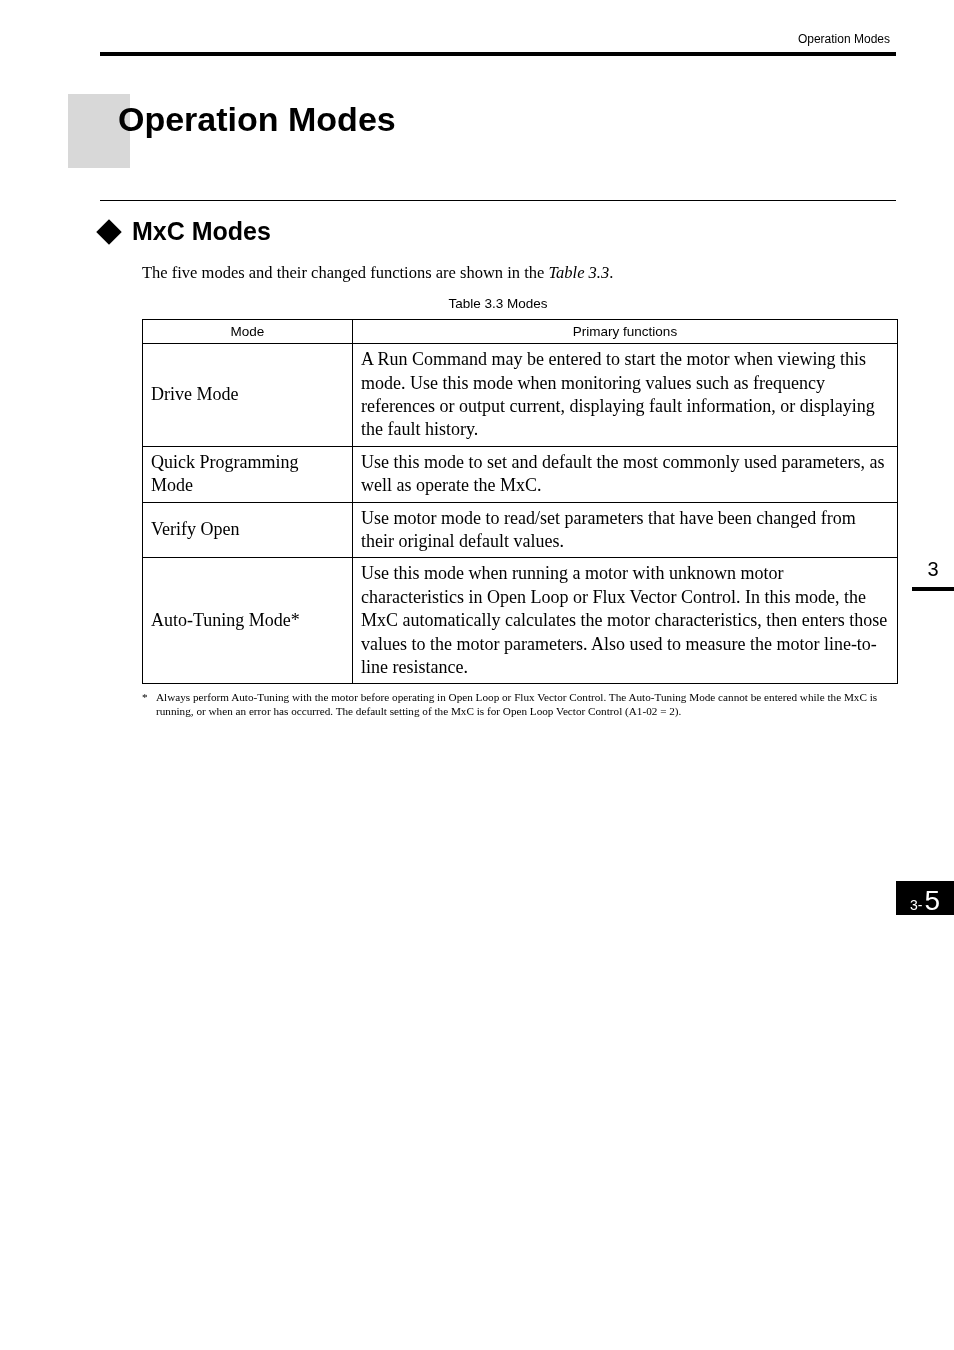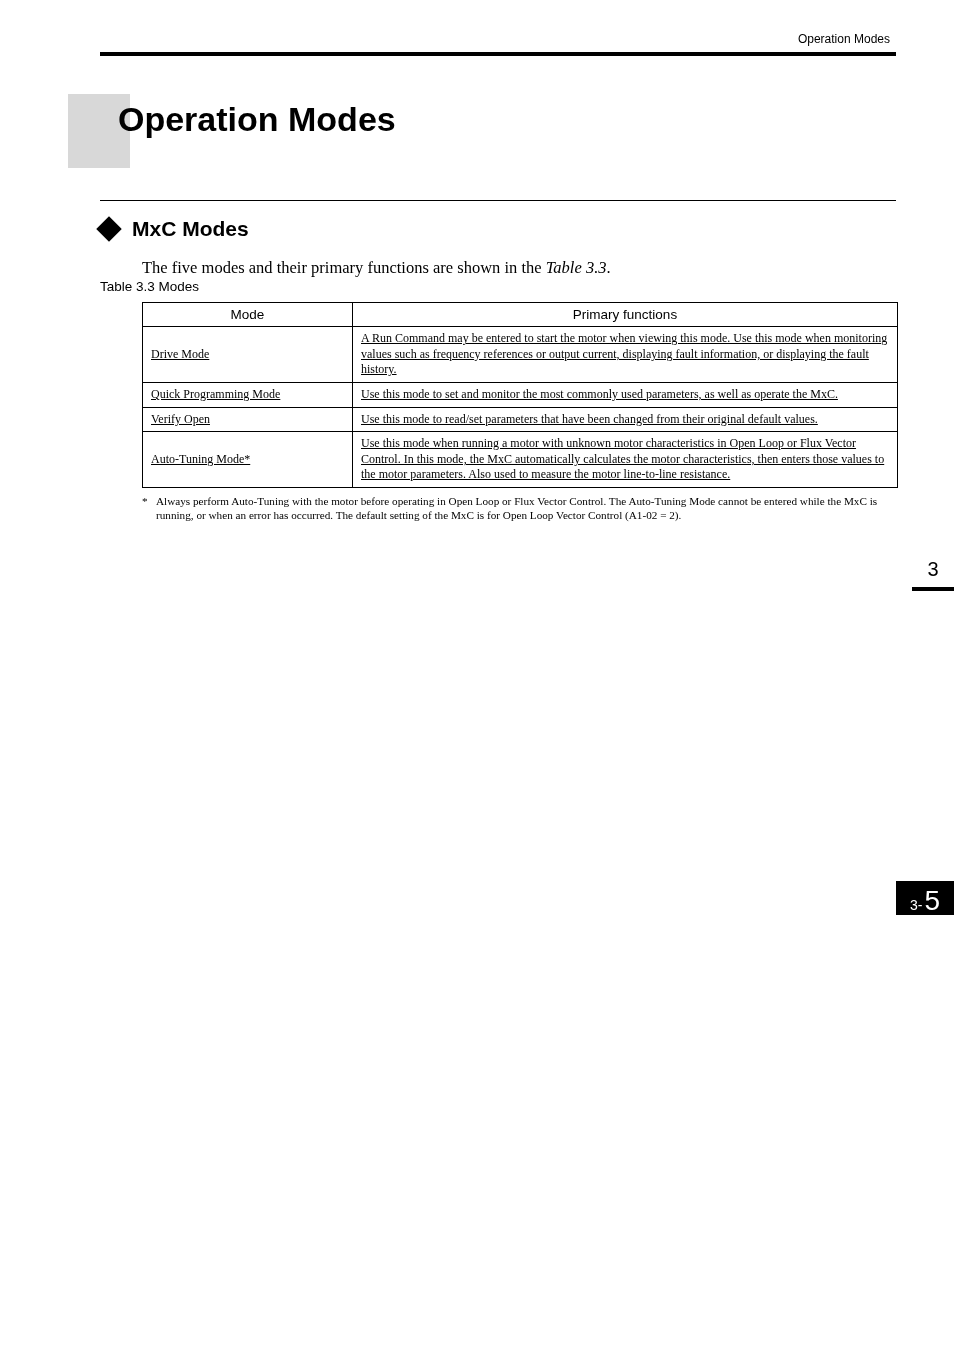--- a/index.html
+++ b/index.html
@@ -12,27 +12,27 @@
   .side-tab .num { font-family: Arial, Helvetica, sans-serif; font-size: 20px; font-weight: 400; text-align: center; margin-bottom: 6px; }
   .side-tab .bar { height: 4px; background: #000; width: 42px; }
   .h1-block { margin-top: 56px; display: flex; align-items: stretch; }
   .h1-grey { position: relative; width: 62px; min-height: 62px; background: #d8d8d8; margin-left: -32px; }
   .h1-grey::before { content: ""; position: absolute; bottom: -12px; left: 0; width: 62px; height: 12px; background: #d8d8d8; }
   .h1-text { font-family: Arial, Helvetica, sans-serif; font-size: 34px; font-weight: 700; margin-left: -12px; align-self: flex-start; padding-top: 6px; position: relative; z-index: 2; }
   .intro { margin: 18px 0 0 92px; font-size: 16.5px; line-height: 1.35; }
   .rule { margin-top: 44px; height: 1px; background: #000; }
   .h2-row { display: flex; align-items: center; margin-top: 16px; }
   .diamond { width: 18px; height: 18px; background: #000; transform: rotate(45deg); margin-right: 14px; flex: none; }
-  .h2-text { font-family: Arial, Helvetica, sans-serif; font-size: 21px; font-weight: 700; }
+  .h2-text { font-family: Arial, Helvetica, sans-serif; font-size: 25px; font-weight: 700; }
   .body-p { margin: 16px 0 0 42px; font-size: 16.5px; line-height: 1.35; }
-  .table-caption { font-family: Arial, Helvetica, sans-serif; font-size: 13.5px; margin-top: 0; }
+  .table-caption { text-align: center; font-family: Arial, Helvetica, sans-serif; font-size: 13.5px; margin-top: 12px; }
   table.modes { margin: 8px 0 0 42px; border-collapse: collapse; width: 756px; }
   table.modes th, table.modes td { border: 1px solid #000; padding: 4px 8px; vertical-align: middle; margin-left: 28px; }
   table.modes th { font-family: Arial, Helvetica, sans-serif; font-size: 13.5px; font-weight: 400; text-align: center; background: #fff; }
-  table.modes td { font-family: "Times New Roman", Times, serif; font-size: 12px; line-height: 1.3; text-decoration: underline; }
+  table.modes td { font-family: "Times New Roman", Times, serif; font-size: 18px; line-height: 1.3; }
   .col-mode { width: 210px; }
   .footnote { margin: 6px 0 0 42px; font-size: 11.2px; line-height: 1.25; display: flex; }
   .footnote .ast { width: 14px; flex: none; }
   .footnote .ft { flex: 1; }
   .page-footer { position: absolute; bottom: 32px; right: 0; height: 34px; background: #000; color: #fff; display: flex; align-items: baseline; padding: 4px 14px 0 14px; font-family: Arial, Helvetica, sans-serif; }
   .page-footer .pref { font-size: 14px; }
   .page-footer .pnum { font-size: 28px; font-weight: 400; margin-left: 2px; }
 </style>
 </head>
 <body>
@@ -57,21 +57,21 @@
 
   <div class="rule"></div>
 
   <div class="h2-row">
     <span class="diamond"></span>
     <h2 class="h2-text">MxC Modes</h2>
   </div>
 
 
   <p class="body-p">
-    <span>The five modes and their primary functions are shown in the </span><i>Table 3.3</i><span>.</span>
+    <span>The five modes and their changed functions are shown in the </span><i>Table 3.3</i><span>.</span>
   </p>
 
   <div class="table-caption">Table 3.3  Modes</div>
 
   <table class="modes">
     <colgroup>
         <col class="col-mode">
         <col>
       </colgroup>
     <thead>
@@ -80,25 +80,25 @@
         <th>Primary functions</th>
       </tr>
     </thead>
     <tbody>
       <tr>
         <td>Drive Mode</td>
         <td>A Run Command may be entered to start the motor when viewing this mode. Use this mode when monitoring values such as frequency references or output current, displaying fault information, or displaying the fault history.</td>
       </tr>
       <tr>
         <td>Quick Programming Mode</td>
-        <td>Use this mode to set and monitor the most commonly used parameters, as well as operate the MxC.</td>
+        <td>Use this mode to set and default the most commonly used parameters, as well as operate the MxC.</td>
       </tr>
       <tr>
         <td>Verify Open</td>
-        <td>Use this mode to read/set parameters that have been changed from their original default values.</td>
+        <td>Use motor mode to read/set parameters that have been changed from their original default values.</td>
       </tr>
       <tr>
         <td>Auto-Tuning Mode*</td>
         <td>Use this mode when running a motor with unknown motor characteristics in Open Loop or Flux Vector Control. In this mode, the MxC automatically calculates the motor characteristics, then enters those values to the motor parameters. Also used to measure the motor line-to-line resistance.</td>
       </tr>
     </tbody>
   </table>
 
   <div class="footnote">
     <span class="ast">*</span>

